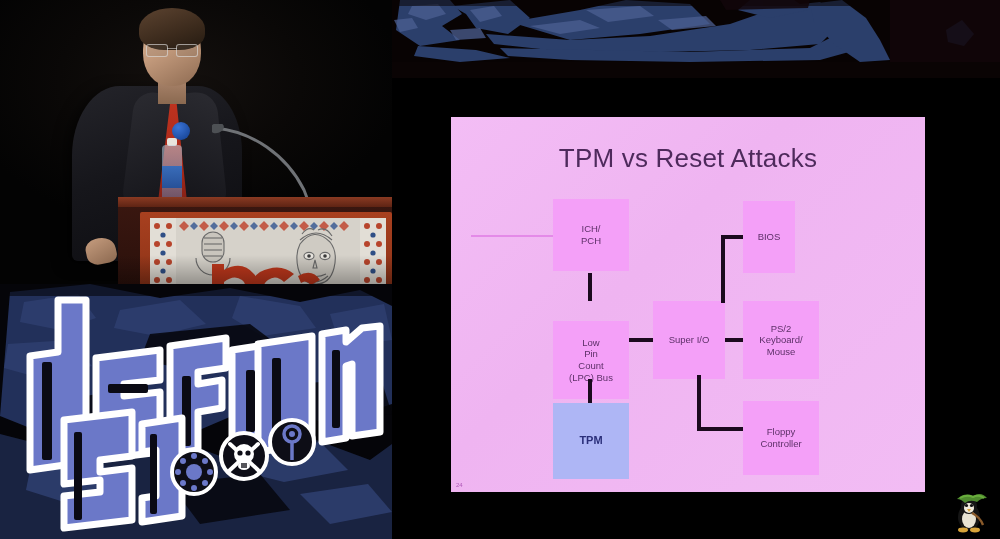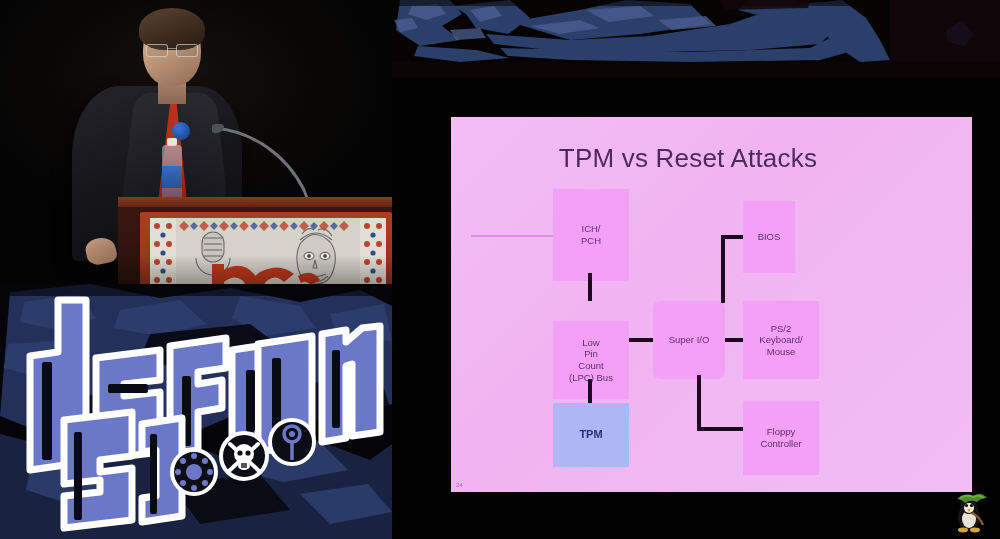--- a/index.html
+++ b/index.html
@@ -252,21 +252,20 @@
 
   
   .slide {
     position: absolute;
     left: 451px;
     top: 117px;
     width: 474px;
     height: 375px;
     background: #fef9c3;
     overflow: hidden;
-    padding-left: 47px;
   }
   .slide-inner {
     position: absolute;
     inset: 0;
     background:
       linear-gradient(135deg, #f3bdf5 0%, #efb4f1 40%, #f2bcf4 100%);
   }
   .slide-title {
     position: absolute;
     left: 0;
@@ -597,37 +596,37 @@
 
   <div class="slide">
     <div class="slide-inner"></div>
 
     <div class="slide-title">TPM vs Reset Attacks</div>
 
     <div class="diagram">
 
       <div class="wire pale" style="left:20px; top:118px; width:82px; height:2px;"></div>
 
-      <div class="dbox" style="left:102px; top:72px; width:76px; height:92px; white-space:pre-line;">ICH/
+      <div class="dbox" style="left:102px; top:82px; width:76px; height:72px; white-space:pre-line;">ICH/
 PCH</div>
 
       <div class="wire" style="left:137px; top:156px; width:4px; height:28px;"></div>
 
       <div class="dbox" style="left:102px; top:184px; width:76px; height:78px; white-space:pre-line;margin-top:20px;">Low
 Pin
 Count
 (LPC) Bus</div>
 
       <div class="wire" style="left:137px; top:262px; width:4px; height:24px;"></div>
 
-      <div class="dbox tpm" style="left:102px; top:286px; width:76px; height:64px;">TPM</div>
+      <div class="dbox tpm" style="left:102px; top:286px; width:76px; height:76px;">TPM</div>
 
       <div class="wire" style="left:178px; top:221px; width:24px; height:4px;"></div>
 
-      <div class="dbox" style="left:202px; top:184px; width:72px; height:78px;border-radius:7px;">Super I/O</div>
+      <div class="dbox" style="left:202px; top:184px; width:72px; height:78px;">Super I/O</div>
 
       <div class="wire" style="left:270px; top:118px; width:4px; height:68px;"></div>
       <div class="wire" style="left:270px; top:118px; width:22px; height:4px;"></div>
 
       <div class="dbox" style="left:292px; top:84px; width:52px; height:72px;">BIOS</div>
 
       <div class="wire" style="left:274px; top:221px; width:18px; height:4px;"></div>
 
       <div class="dbox" style="left:292px; top:184px; width:76px; height:78px; white-space:pre-line;text-align:center;">PS/2
 Keyboard/

